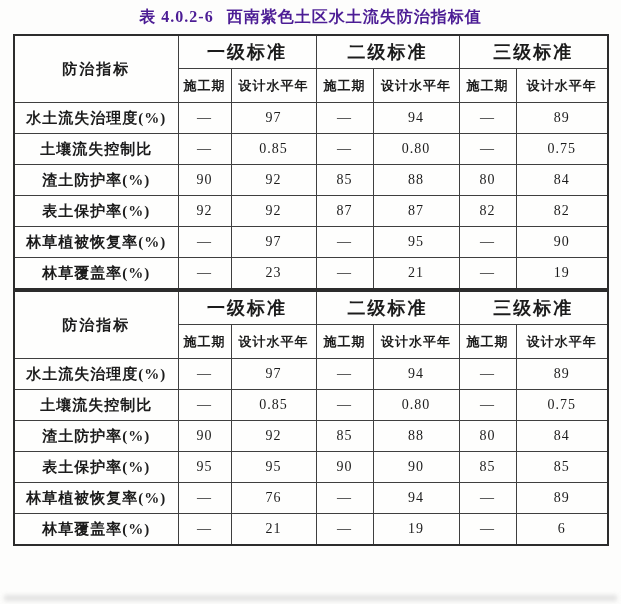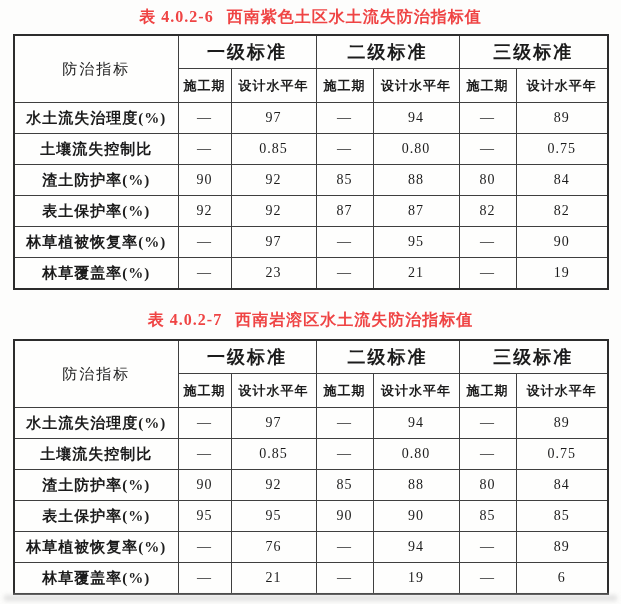--- a/index.html
+++ b/index.html
@@ -18,21 +18,21 @@
   .sheet {
     padding-top: 5px;
   }
   .tbl-title {
     text-align: center;
     font-size: 16px;
     font-weight: bold;
     letter-spacing: 1px;
     line-height: 23px;
     margin: 0 0 6px 0;
-    color: #ef4444;
+    color: #4c1d95;
   }
   .tbl-title .title-text {
     margin-left: 13px;
   }
   .tbl-title.second {
     margin-top: 18px;
     margin-bottom: 8px;
   }
   table.indicator-table {
     border-collapse: collapse;
@@ -58,21 +58,21 @@
     letter-spacing: 2px;
   }
   th.sub-head {
     height: 33px;
     font-size: 13px;
     font-weight: 600;
     letter-spacing: 1px;
   }
   th.indicator-head {
     font-size: 15px;
-    font-weight: 400;
+    font-weight: 700;
     letter-spacing: 2px;
   }
   td.row-label {
     height: 30px;
     font-size: 15px;
     font-weight: 700;
     letter-spacing: 1px;
   }
   td.val {
     height: 30px;
@@ -176,23 +176,20 @@
         <td class="val">—</td>
         <td class="val">23</td>
         <td class="val">—</td>
         <td class="val">21</td>
         <td class="val">—</td>
         <td class="val">19</td>
       </tr>
     </tbody>
   </table>
 
-  <div class="tbl-title second">
-    <span>表 4.0.2-7</span><span class="title-text">西南岩溶区水土流失防治指标值</span>
-  </div>
 
   <table class="indicator-table">
     <colgroup>
       <col style="width:164px">
         <col style="width:53px">
         <col style="width:85px">
       <col style="width:57px">
         <col style="width:86px">
         <col style="width:57px">
         <col style="width:92px">

